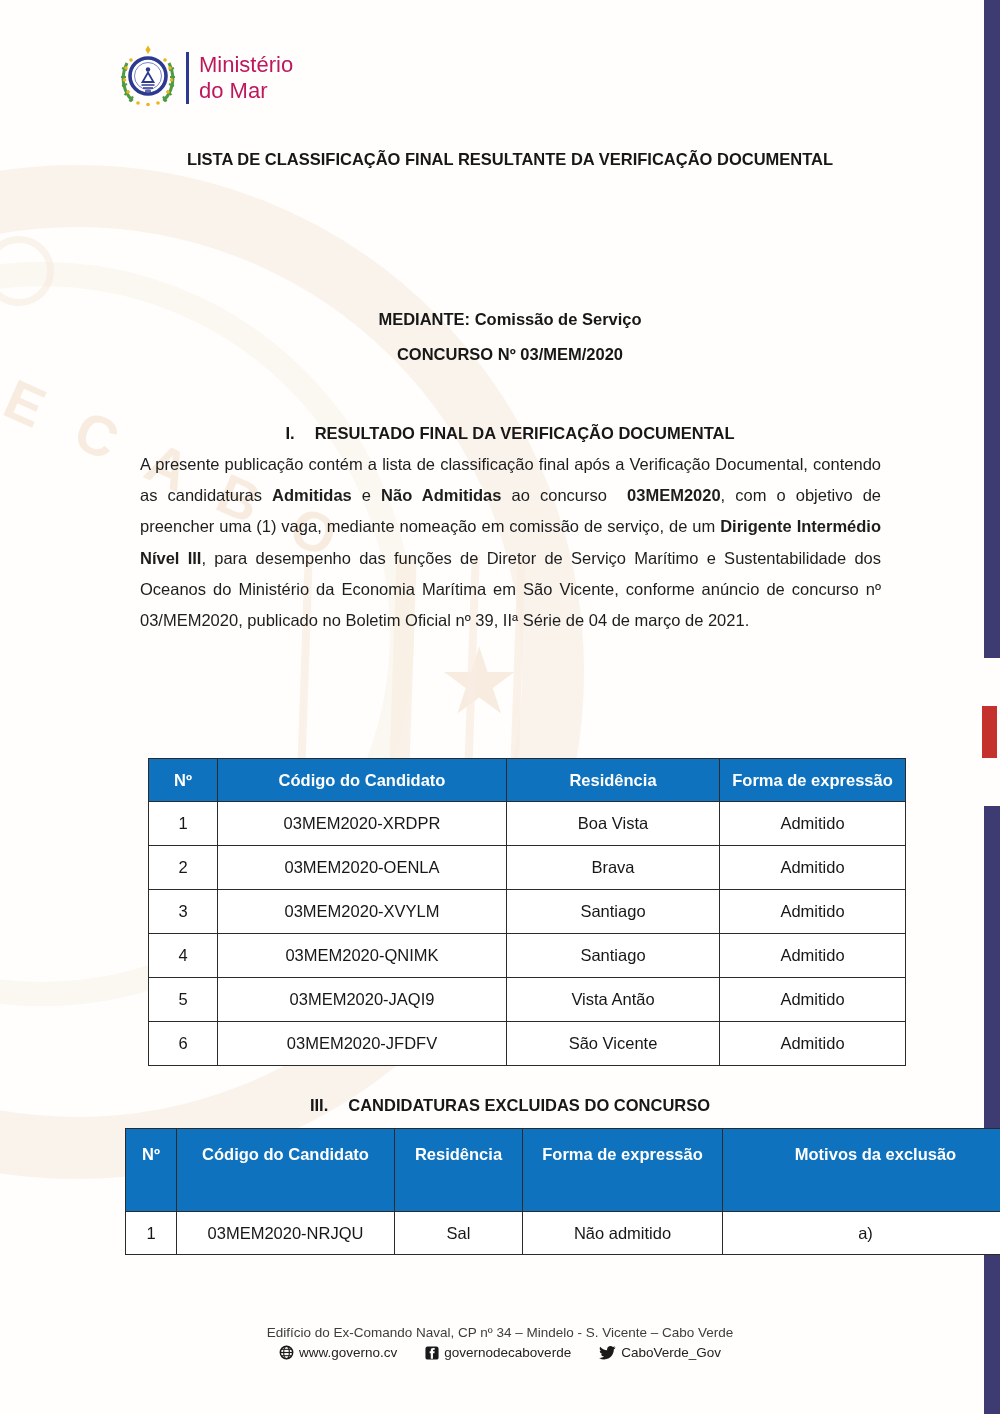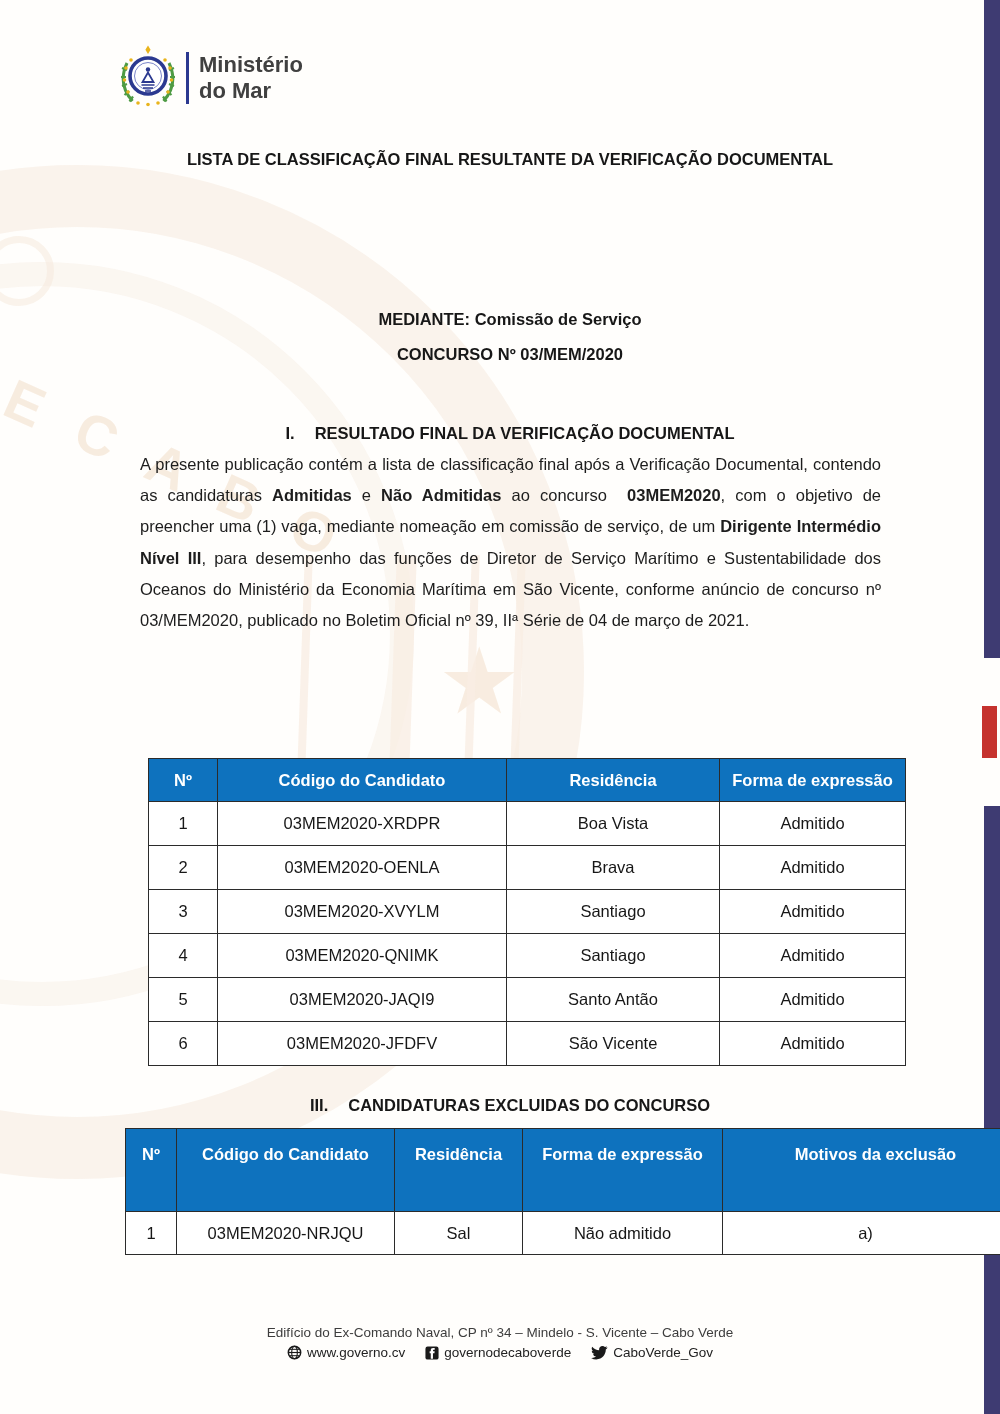--- a/index.html
+++ b/index.html
@@ -18,21 +18,21 @@
   .wm-streak { top:555px; width:8px; height:505px; background:#f9eee4; transform:rotate(2deg); opacity:.8; }
   .s1 { left:296px; } .s2 { left:388px; width:20px; } .s3 { left:463px; } .s4 { left:509px; }
   
   .bar { position:absolute; }
   .bar-navy-top { right:0; top:0; width:16px; height:658px; }
   .bar-red { right:3px; top:706px; width:15px; height:52px; }
   .bar-navy-bottom { right:0; top:806px; width:16px; height:608px; }
   
   .logo { position:absolute; left:118px; top:44px; display:flex; align-items:center; }
   .logo-divider { width:3px; height:52px; background:#2b3990; margin:0 10px 0 8px; }
-  .logo-text { font-weight:bold; font-size:22px; line-height:26px; color:#404040; }
+  .logo-text { font-weight:normal; font-size:22px; line-height:26px; color:#be185d; }
   
   .center-block { position:absolute; left:130px; width:760px; text-align:center; font-weight:bold; font-size:16.5px; color:#171717; }
   .doc-title { top:150px; }
   .subtitle { top:214px; line-height:35px; }
   .mediante-block { top:302px; line-height:35px; }
   .sec-heading .num { margin-right:20px; }
   #sec1-heading { top:424px; }
   #sec2-heading { top:726px; }
   #sec3-heading { top:1096px; }
   .paragraph { position:absolute; left:140px; top:449px; width:741px; font-size:16.5px; line-height:31.2px; text-align:justify; color:#1d1d1d; }
@@ -47,21 +47,21 @@
   #table2 th.c0 { width:66px; } #table2 th.c1 { width:286px; }
   #table2 th.c2 { width:210px; } #table2 th.c3 { width:183px; }
   #table3 { left:125px; top:1128px; width:778px; }
   #table3 th { height:72px; vertical-align:top; padding-top:9px; line-height:32px; }
   #table3 td { height:40px; }
   #table3 th.c0 { width:48px; } #table3 th.c1 { width:215px; }
   #table3 th.c2 { width:125px; } #table3 th.c3 { width:197px; }
   #table3 th.c4 { width:193px; padding-left:56px; padding-right:36px; }
   
   .footer-address { position:absolute; top:1325px; left:0; width:1000px; text-align:center; font-size:13.5px; color:#3d3d3d; }
-  .footer-links { position:absolute; top:1345px; left:0; width:1000px; display:flex; justify-content:center; align-items:center; gap:20px; font-size:13.5px; color:#222; }
+  .footer-links { position:absolute; top:1345px; left:0; width:1000px; display:flex; justify-content:center; align-items:center; gap:28px; font-size:13.5px; color:#222; }
   .footer-links .link-item { display:flex; align-items:center; gap:5px; }
   .footer-links svg { display:block; }
 </style>
 </head>
 <body>
 
 <div class="page">
 
   <div class="wm wm-ring1"></div>
   <div class="wm wm-ring2"></div>
@@ -151,21 +151,21 @@
         </tr>
         <tr>
           <td>4</td>
           <td>03MEM2020-QNIMK</td>
           <td>Santiago</td>
           <td>Admitido</td>
         </tr>
         <tr>
           <td>5</td>
           <td>03MEM2020-JAQI9</td>
-          <td>Santo Antão</td>
+          <td>Vista Antão</td>
           <td>Admitido</td>
         </tr>
         <tr>
           <td>6</td>
           <td>03MEM2020-JFDFV</td>
           <td>São Vicente</td>
           <td>Admitido</td>
         </tr>
       </tbody>
     </table>

